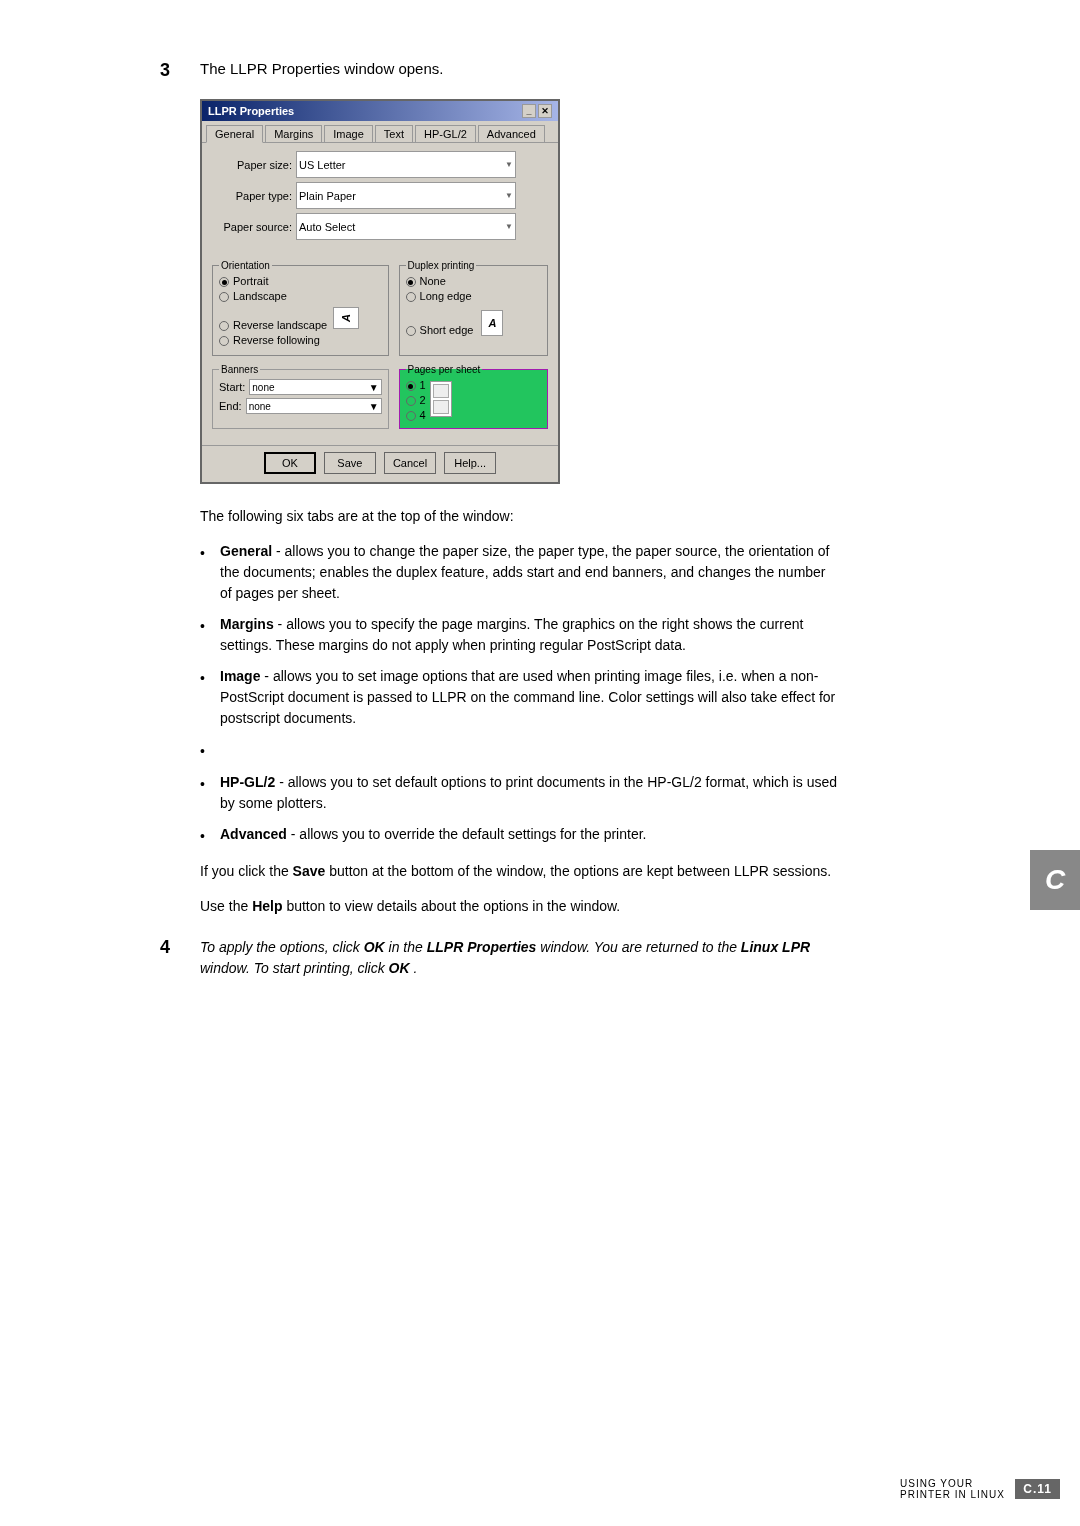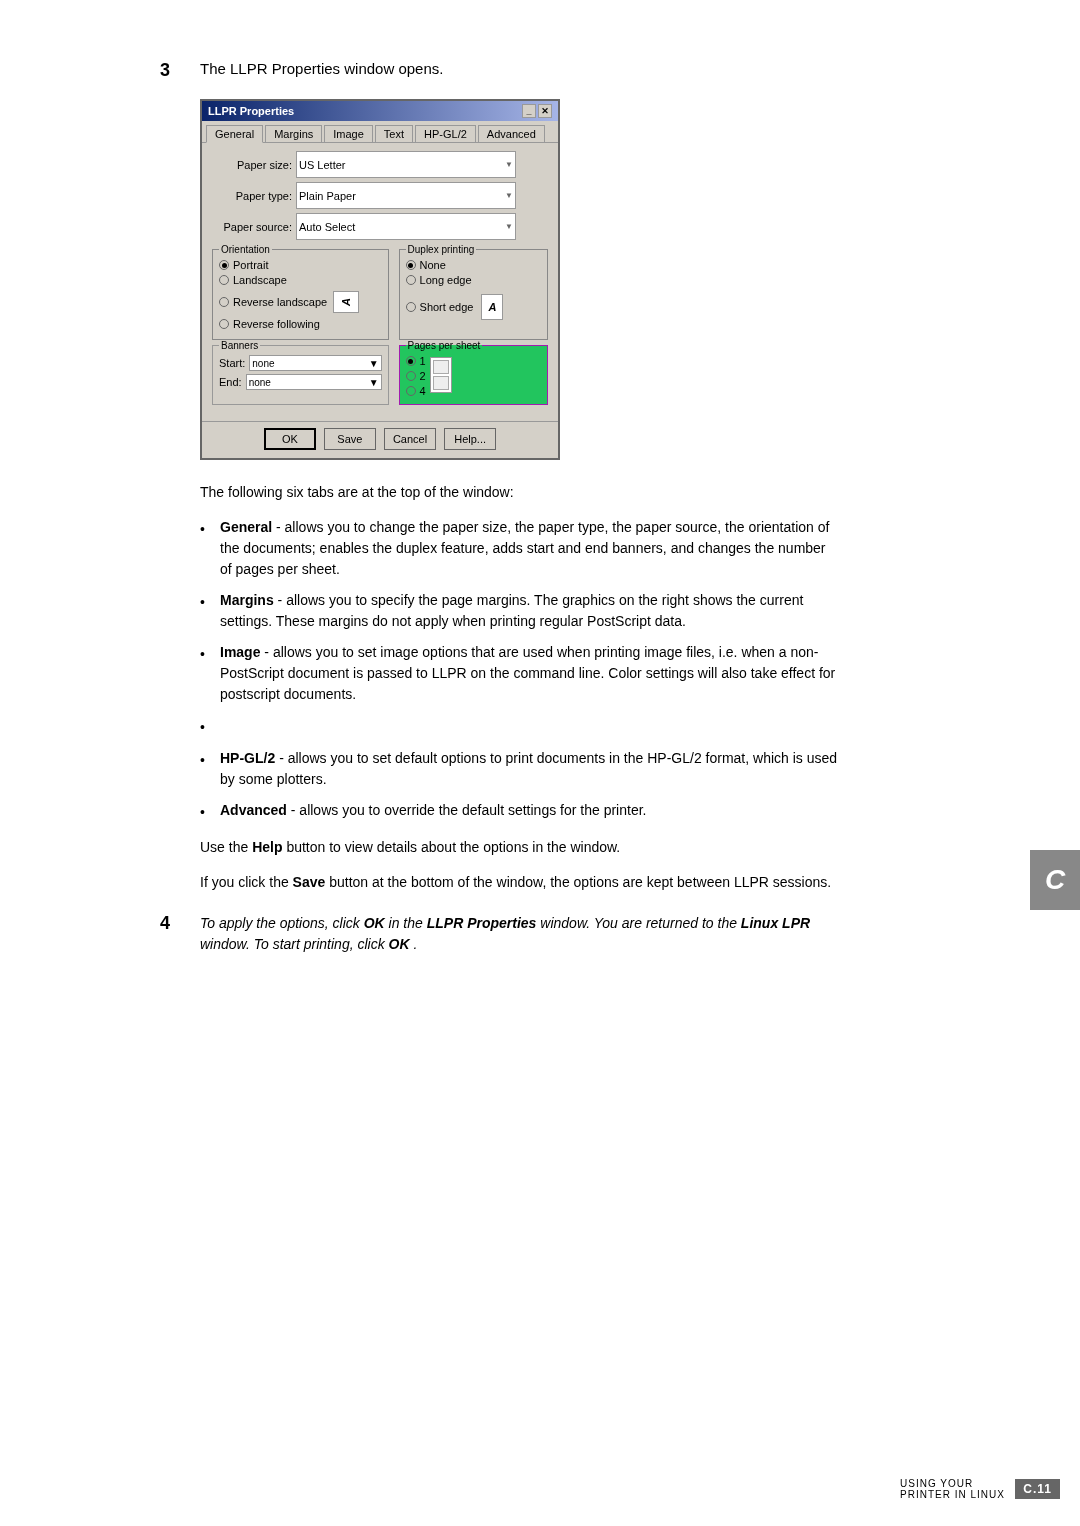--- a/index.html
+++ b/index.html
@@ -117,25 +117,25 @@
       justify-content: space-between;
       padding: 0 2px;
     }
     .select-arrow {
       font-size: 8px;
       color: #666;
     }
     .sections-row {
       display: flex;
       gap: 10px;
-      margin-top: 4px;
+      margin-top: 20px;
     }
     .radio-row {
       display: flex;
-      align-items: center;
+      align-items: flex-end;
       gap: 4px;
       margin-bottom: 3px;
       font-size: 11px;
     }
     .radio-circle {
       width: 10px;
       height: 10px;
       border-radius: 50%;
       border: 1px solid #666;
       display: flex;
@@ -157,21 +157,21 @@
       display: flex;
       align-items: center;
       justify-content: center;
       font-size: 12px;
       font-weight: bold;
       margin-left: 4px;
     }
     .bottom-sections {
       display: flex;
       gap: 10px;
-      margin-top: 0;
+      margin-top: 8px;
     }
     .banners-box {
       border: 1px solid #999;
       padding: 4px 6px;
       background: #d4d0c8;
       flex: 1.2;
     }
     .pps-box {
       border: 1px solid #a21caf;
       padding: 4px 6px;
@@ -510,29 +510,29 @@
     <div class="bullet-item">
       <span class="bullet-dot">•</span>
       <span class="bullet-content">
         <span class="bold">Advanced</span>
         <span> - allows you to override the default settings for the printer.</span>
       </span>
     </div>
   </div>
 
   <div class="body-text">
+    <span>If you click the </span>
+    <span class="bold">Save</span>
+    <span> button at the bottom of the window, the options are kept between LLPR sessions.</span>
+  </div>
+
+  <div class="body-text">
     <span>Use the </span>
     <span class="bold">Help</span>
     <span> button to view details about the options in the window.</span>
-  </div>
-
-  <div class="body-text">
-    <span>If you click the </span>
-    <span class="bold">Save</span>
-    <span> button at the bottom of the window, the options are kept between LLPR sessions.</span>
   </div>
 
   <div class="step4-header">
     <span class="step4-number">4</span>
     <span class="step4-text">
       <span>To apply the options, click </span>
       <span class="bold">OK</span>
       <span> in the </span>
       <span class="bold">LLPR Properties</span>
       <span> window. You are returned to the </span>

